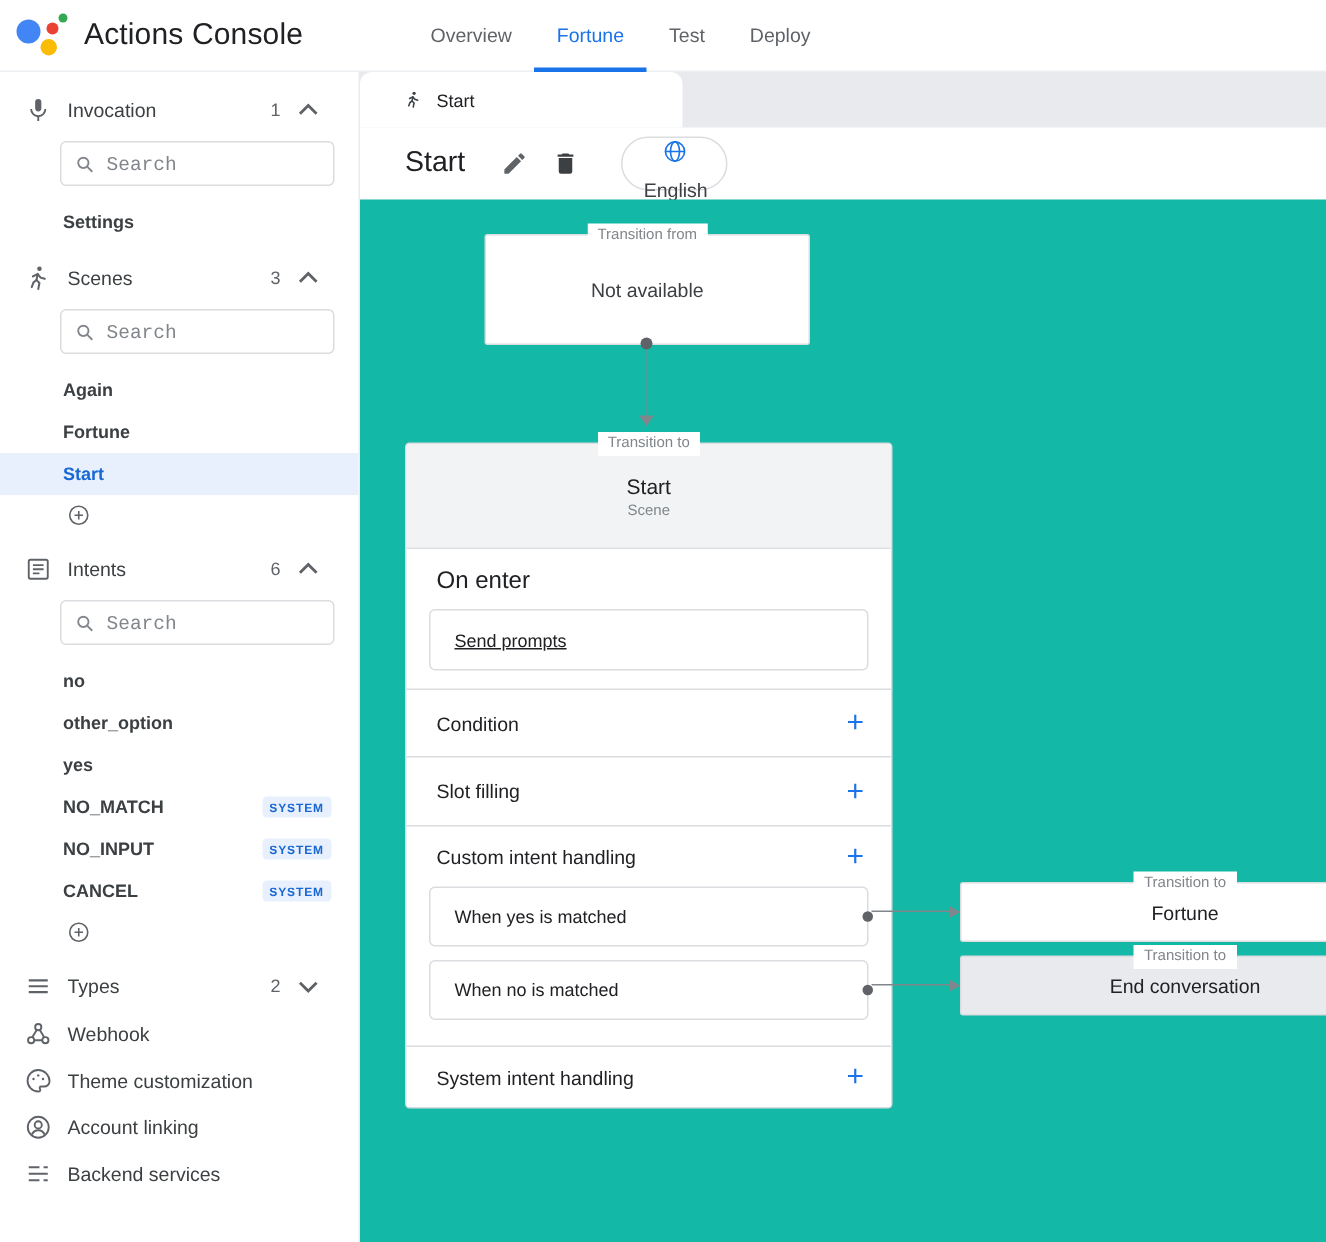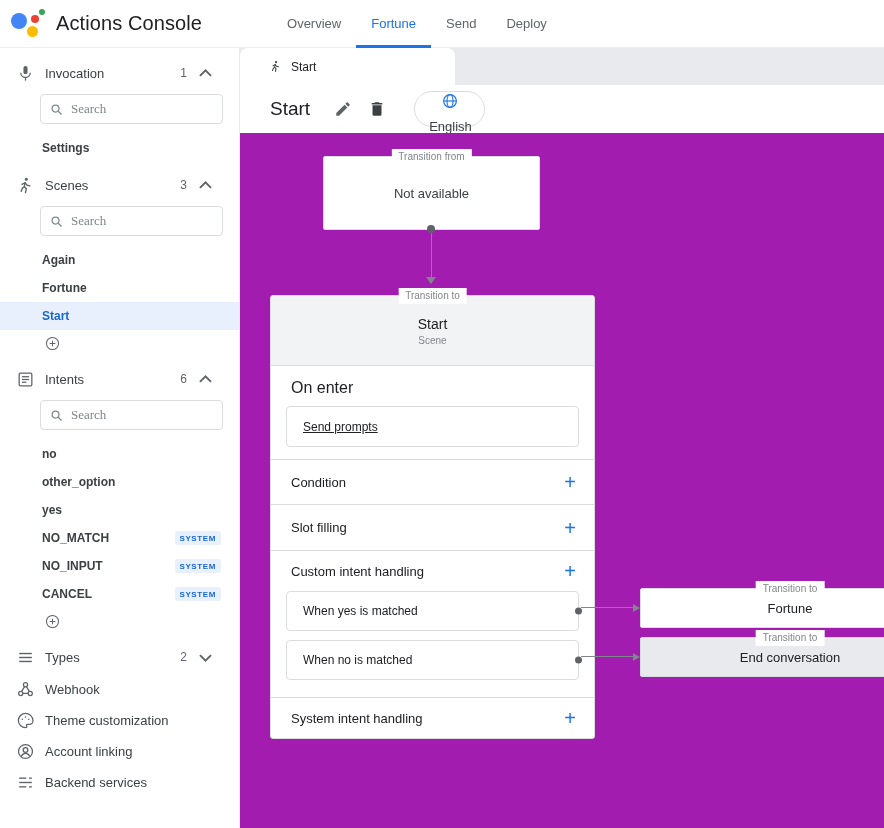--- a/index.html
+++ b/index.html
@@ -30,21 +30,21 @@
   
   .sec-hdr { height: 34px; display: flex; align-items: center; padding: 0 14px 0 16px;
     font-size: 13px; color: #3c4043; cursor: pointer; }
   .sec-hdr .icn { width: 19px; height: 19px; margin-right: 10px; color: #5f6368; flex: none; }
   .sec-hdr .count { margin-left: auto; color: #5f6368; font-size: 12px; margin-right: 9px; }
   .chev { width: 12px; height: 12px; color: #5f6368; flex: none; }
   .searchbox { margin: 4px 16px 10px 40px; height: 30px; border: 1px solid #dadce0;
     border-radius: 4px; display: flex; align-items: center; padding: 0 8px; gap: 7px; }
   .searchbox .icn { width: 15px; height: 15px; color: #80868b; flex: none; }
   .searchbox input { border: none; outline: none; width: 100%; font-size: 13px;
-    font-family: Liberation Serif, serif; color: #202124; background: transparent; }
+    font-family: Liberation Mono, monospace; color: #202124; background: transparent; }
   .searchbox input::placeholder { color: #80868b; }
   .side-item { height: 28px; display: flex; align-items: center; padding-left: 42px;
     padding-right: 18px; font-size: 12px; font-weight: 700; color: #3c4043; cursor: pointer; }
   .side-item.selected { background: #e8f0fe; color: #1967d2; }
   .badge { margin-left: auto; font-size: 8px; font-weight: 700; letter-spacing: 0.6px;
     color: #1967d2; background: #e8f0fe; padding: 2.5px 5px; border-radius: 3px; }
   .add-row { height: 26px; display: flex; align-items: center; padding-left: 44px; }
   .add-row .icn { width: 17px; height: 17px; color: #5f6368; cursor: pointer; }
   .sec-gap { height: 6px; }
   .tool-row { height: 31px; display: flex; align-items: center; padding: 0 16px;
@@ -64,21 +64,21 @@
     padding: 0; margin-right: 16px; }
   .tool-btn .icn { width: 18px; height: 18px; display: block; }
   .edit-c { color: #5f6368; } .del-c { color: #3c4043; margin-right: 0; }
   .lang-pill { margin-left: 28px; height: 36px; border: 1px solid #dadce0; border-radius: 18px;
     display: flex; align-items: center; padding: 0 12px 0 14px; gap: 9px; background: #fff;
     font-size: 13px; color: #3c4043; cursor: pointer; flex-direction: column; }
   .lang-pill .globe { width: 18px; height: 18px; color: #1a73e8; }
   .lang-pill .caret { width: 10px; height: 10px; color: #5f6368; margin-left: 8px; }
 
   
-  .canvas { position: relative; flex: 1; overflow: hidden; background: #a21caf; }
+  .canvas { position: relative; flex: 1; overflow: hidden; background: #14b8a6; }
   .edge-label { position: absolute; top: -8px; left: 50%; transform: translateX(-50%);
     background: #fff; padding: 0 7px; font-size: 10px; color: #80868b;
     white-space: nowrap; line-height: 16px; }
   .tfrom { position: absolute; left: 83px; top: 23px; width: 217px; height: 74px;
     border: 1px solid #dadce0; border-radius: 2px; display: flex; align-items: center;
     justify-content: center; font-size: 13px; color: #3c4043; background: #fff; }
   .vdot  { position: absolute; left: 187px; top: 92px; width: 8px; height: 8px;
     border-radius: 50%; background: #5f6368; }
   .vline { position: absolute; left: 191px; top: 100px; width: 1px; height: 44px; background: #80868b; }
   .varrow{ position: absolute; left: 186px; top: 144px; width: 0; height: 0;
@@ -132,21 +132,21 @@
   <div class="logo">
     <i class="d-blue"></i>
       <i class="d-red"></i>
       <i class="d-yellow"></i>
       <i class="d-green"></i>
   </div>
   <div class="app-title">Actions Console</div>
   <div class="nav">
     <div class="nav-item">Overview</div>
     <div class="nav-item active">Fortune</div>
-    <div class="nav-item">Send</div>
+    <div class="nav-item">Test</div>
     <div class="nav-item">Deploy</div>
   </div>
 </div>
 
 <div class="body">
 
   <div class="sidebar">
 
     <div class="sec-hdr">
       <span class="icn">

